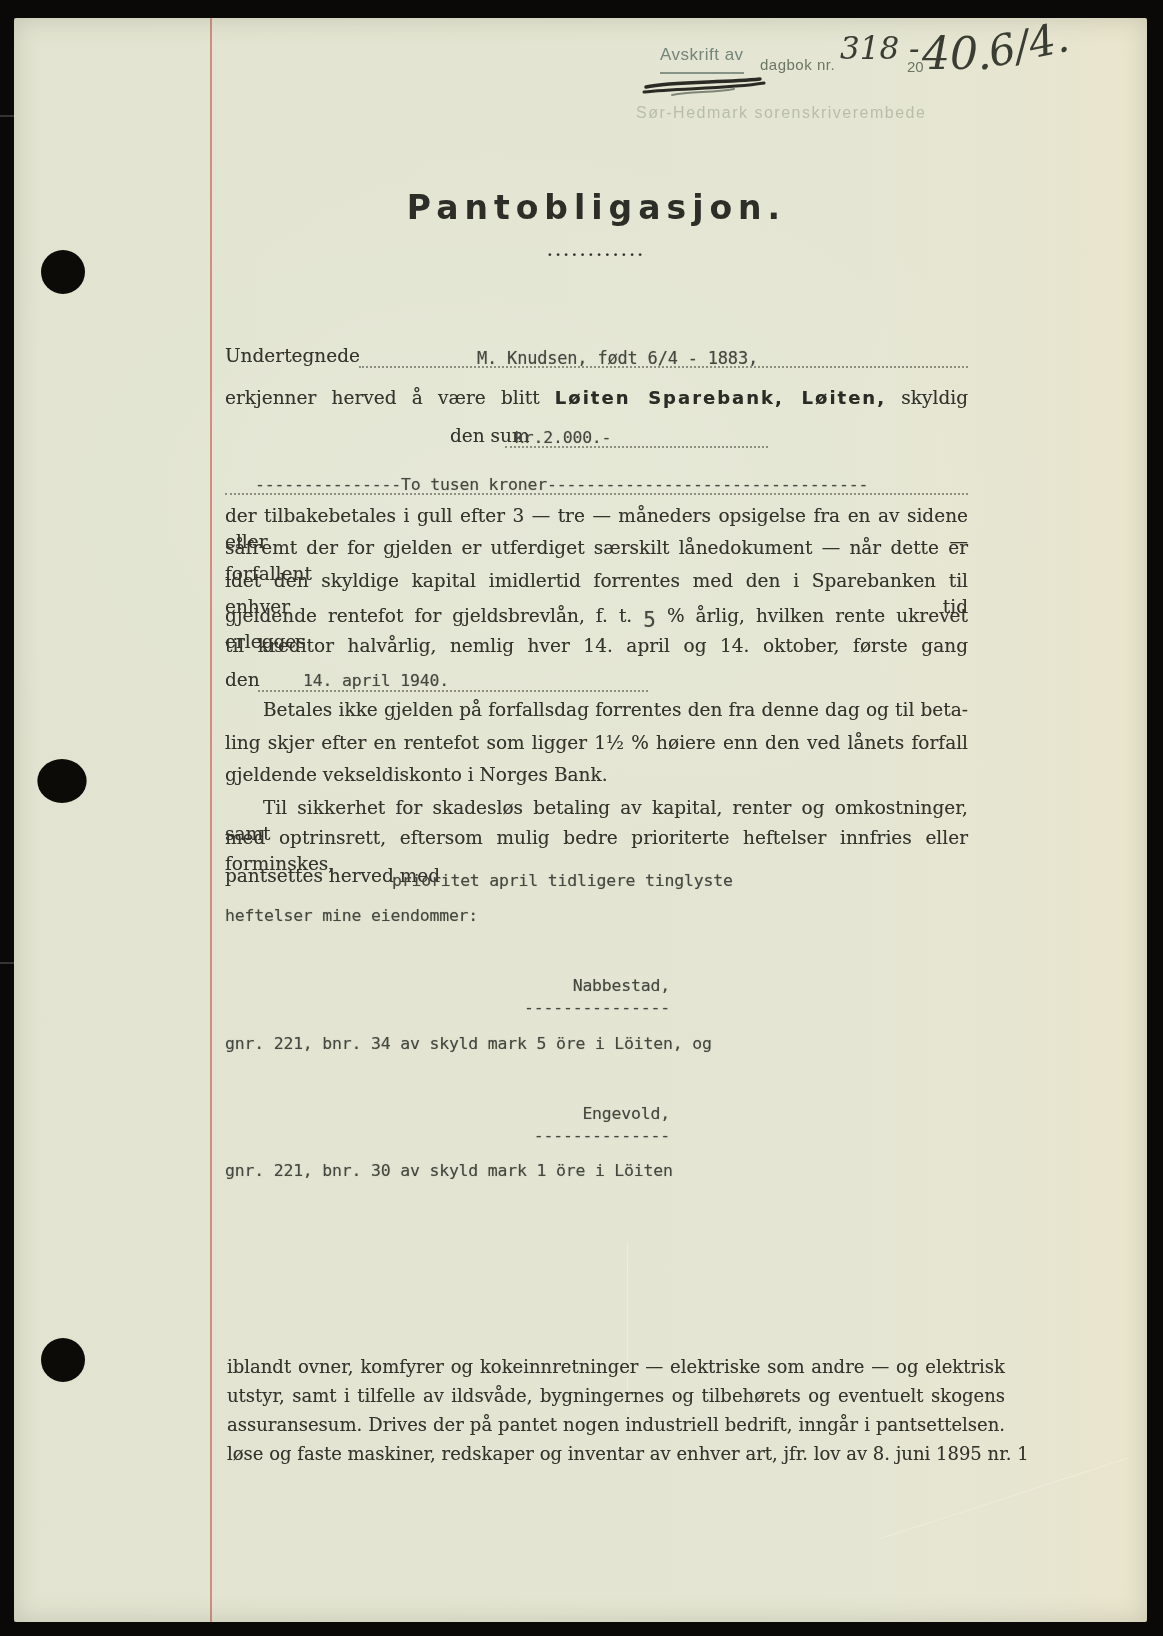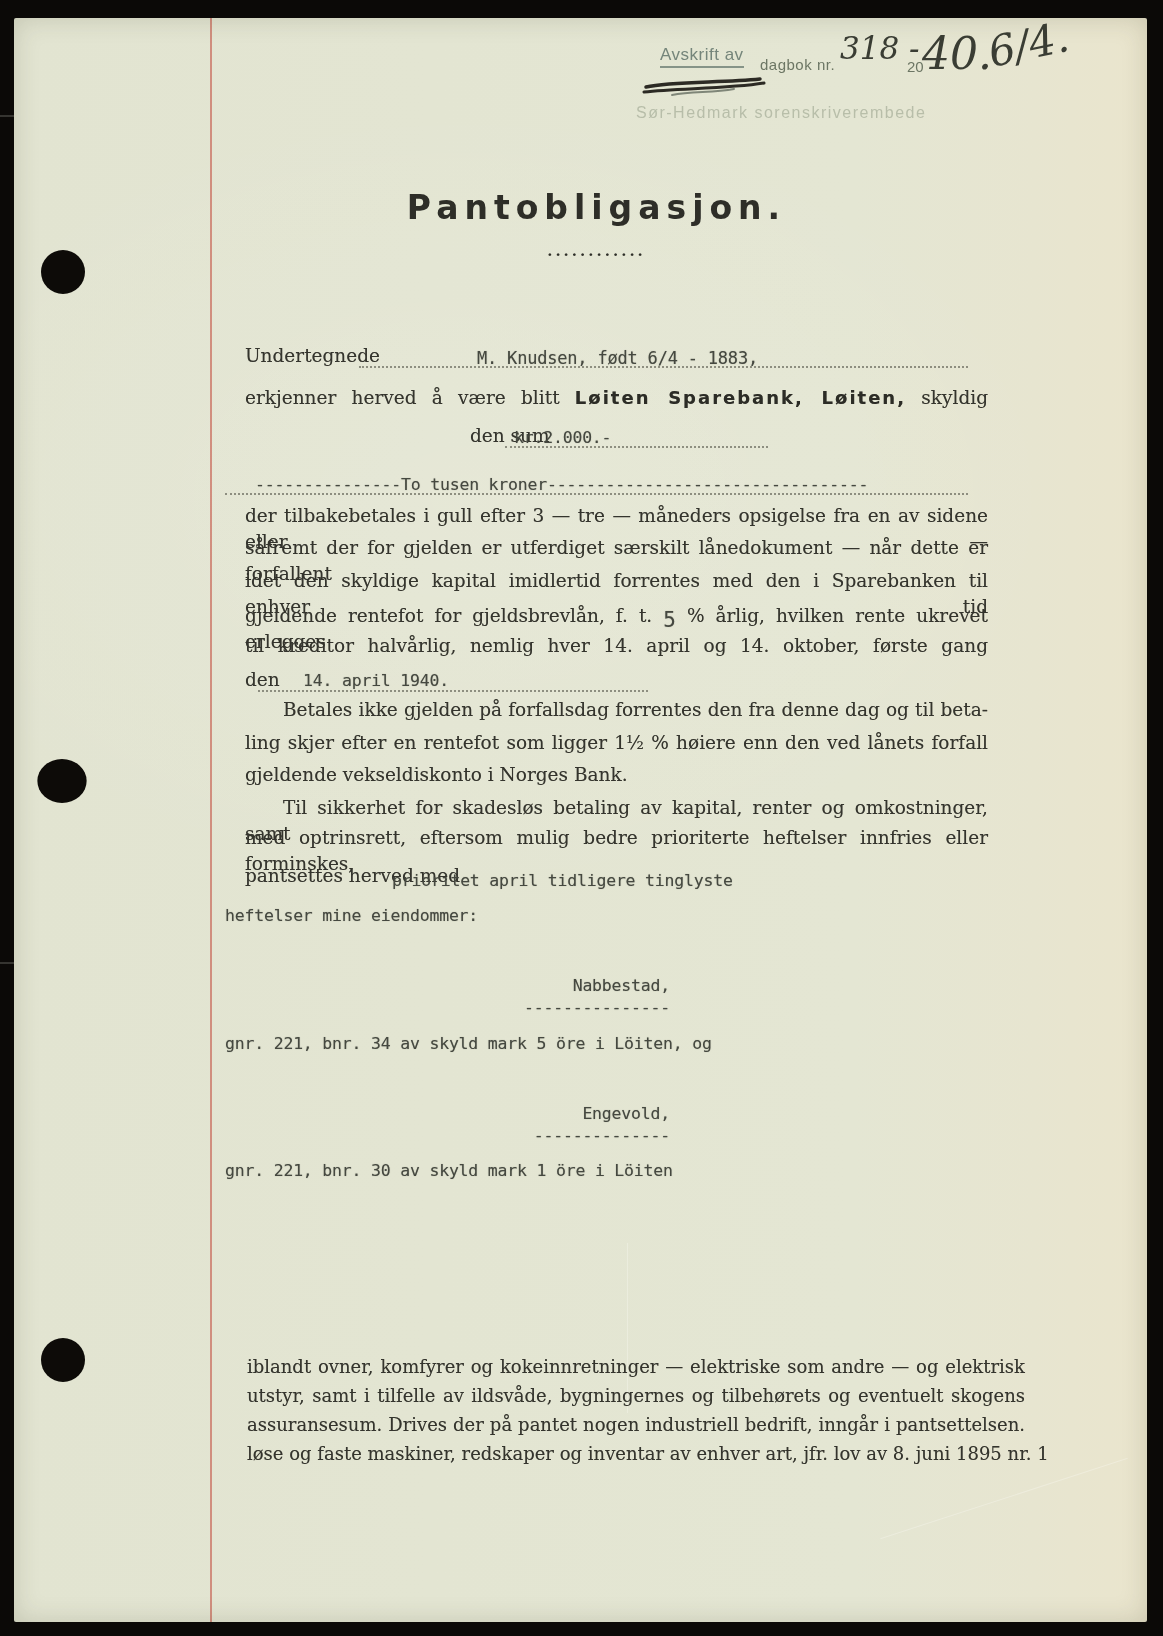--- a/index.html
+++ b/index.html
@@ -15,31 +15,31 @@
   .abs{position:absolute;}
   .red-line{left:196px;top:0;width:2px;height:100%;background:rgba(197,88,74,0.62);}
   .hole{width:44px;height:44px;border-radius:50%;background:#0d0b08;}
   .hole1{left:27px;top:232px;}
   .hole2{left:26px;top:741px;transform:scaleX(1.12);}
   .hole3{left:27px;top:1320px;}
   .scratch{left:0;width:14px;height:2px;background:rgba(205,205,195,0.22);}
   .crease{background:rgba(255,255,252,0.28);}
 
   
-  .print{font-size:18.5px;color:#34342d;text-shadow:0 0 0.6px rgba(52,52,45,0.4);line-height:26px;white-space:nowrap;margin-left:20px;}
+  .print{font-size:18.5px;color:#34342d;text-shadow:0 0 0.6px rgba(52,52,45,0.4);line-height:26px;white-space:nowrap;}
   .jline{left:211px;width:743px;text-align:justify;text-align-last:justify;white-space:normal;}
   .typed{font-family:"DejaVu Sans Mono",monospace;font-size:16.5px;letter-spacing:-0.2px;
          color:#454840;text-shadow:0 0 1px rgba(70,75,60,0.45);line-height:22px;white-space:nowrap;}
   .hand{font-family:"DejaVu Serif",serif;font-style:italic;color:#3a3d34;white-space:nowrap;}
   .stamp-gray{font-family:"Liberation Sans",sans-serif;color:#75857a;}
   .leader{height:0;border-bottom:2px dotted rgba(70,70,58,0.55);}
 
   
   .avskrift{left:646px;top:27px;font-size:17px;letter-spacing:0.5px;
-            border-bottom:2px solid rgba(117,133,122,0.85);padding-bottom:1px;}
+            border-bottom:2px solid rgba(117,133,122,0.85);padding-bottom:7px;}
   .scribble{left:628px;top:53px;}
   .dagbok{left:746px;top:38px;font-size:15px;color:#6c7664;letter-spacing:0.5px;}
   .num318{left:826px;top:12px;font-size:31px;}
   .year19{left:893px;top:40px;font-size:15px;color:#6c7664;}
   .year40{left:908px;top:10px;font-size:44px;}
   .date64{left:974px;top:2px;font-size:42px;transform:rotate(-12deg);}
   .faint-stamp{left:622px;top:86px;font-size:16px;letter-spacing:1.5px;color:rgba(118,130,108,0.40);}
 
   
   .title{left:210px;top:170px;width:745px;text-align:center;font-family:"DejaVu Sans",sans-serif;

